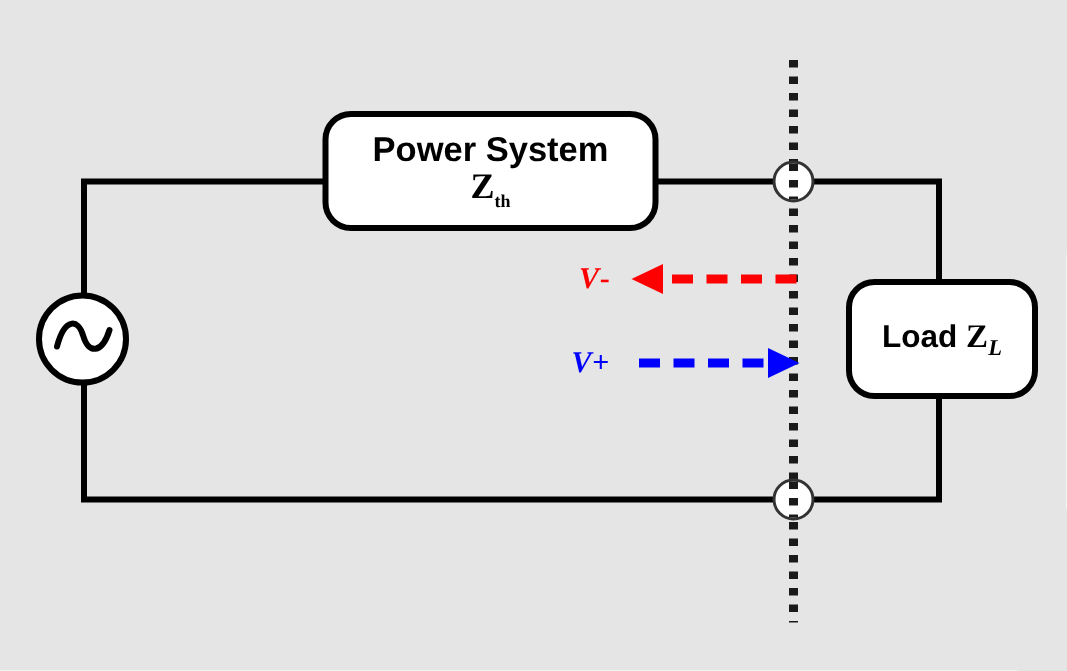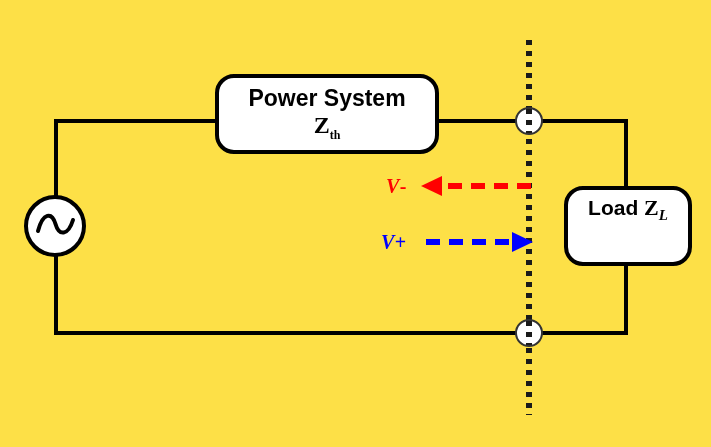--- a/index.html
+++ b/index.html
@@ -7,21 +7,21 @@
     padding: 0;
     background: #ffffff;
   }
   body {
     font-family: "Liberation Sans", sans-serif;
   }
   #canvas {
     position: relative;
     width: 711px;
     height: 447px;
-    background: #fde047;
+    background: #e5e5e5;
     overflow: hidden;
   }
   #diagram-svg {
     position: absolute;
     left: 0;
     top: 0;
     width: 711px;
     height: 447px;
   }
   .box-label {
@@ -48,21 +48,21 @@
     font-size: 24px;
     font-weight: bold;
   }
   #power-system-label .ln2 sub {
     font-size: 12px;
     font-family: "Liberation Serif", serif;
     font-weight: bold;
   }
   #load-label {
     left: 566px;
-    top: 172px;
+    top: 188px;
     width: 124px;
     height: 76px;
     font-size: 21px;
   }
   #load-label .zl {
     font-family: "Liberation Serif", serif;
     font-weight: bold;
     font-size: 22px;
   }
   #load-label .zl sub {

